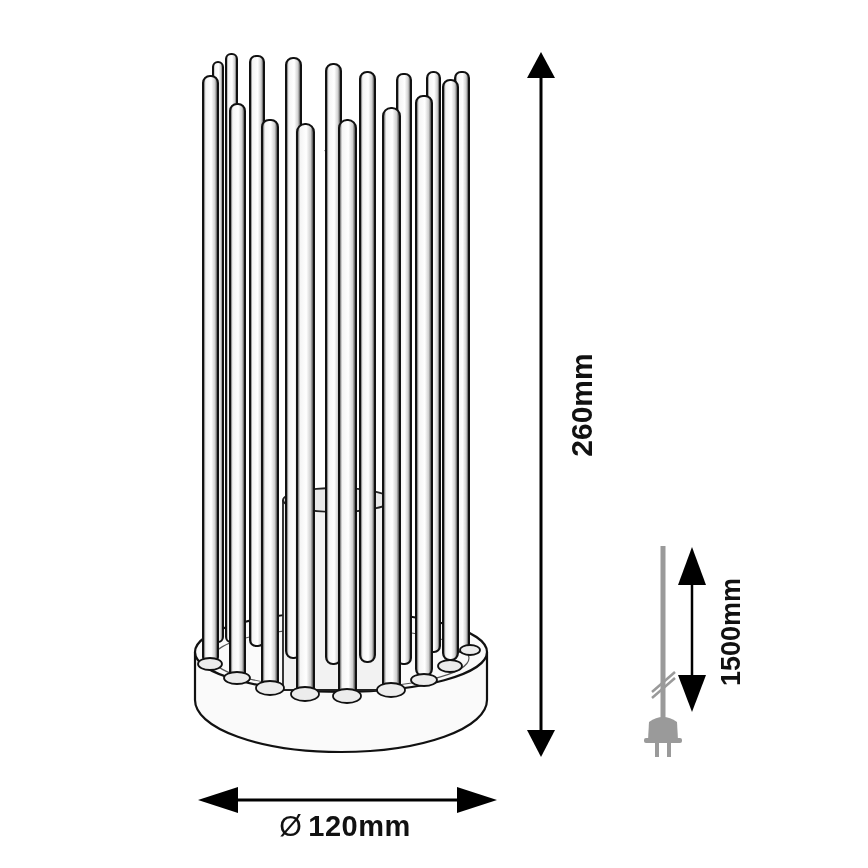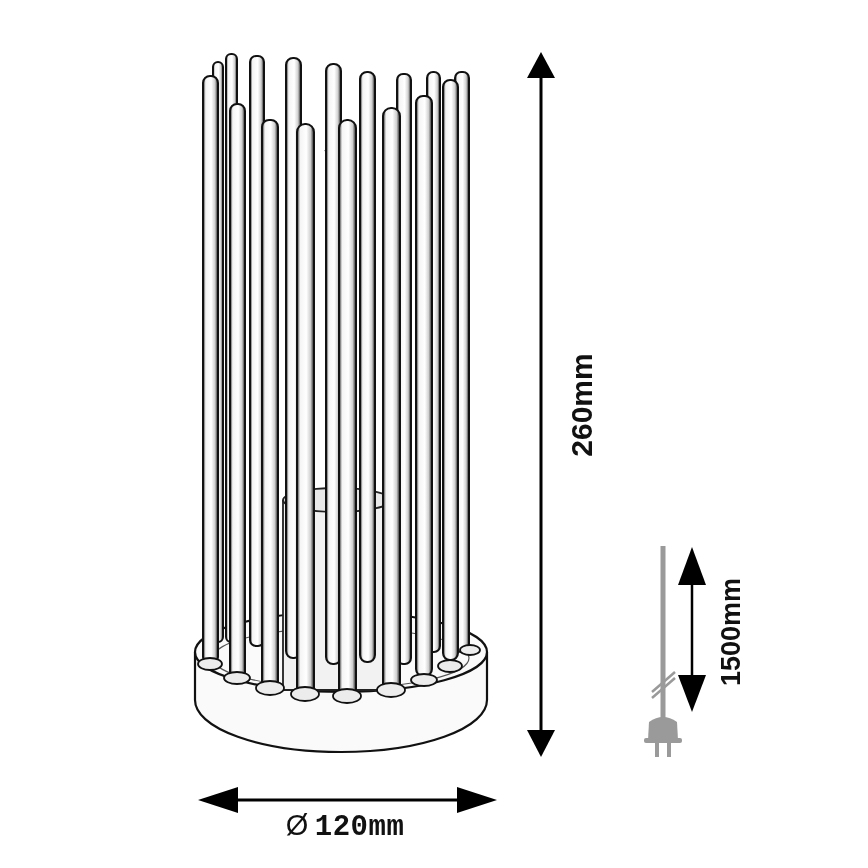--- a/index.html
+++ b/index.html
@@ -3,21 +3,21 @@
   <meta charset="utf-8">
   <style>
     html, body { margin: 0; padding: 0; background: #ffffff; }
     body { width: 868px; height: 868px; position: relative; overflow: hidden; font-family: "Liberation Sans", "DejaVu Sans", sans-serif; }
     #stage { position: absolute; left: 0; top: 0; width: 868px; height: 868px; }
     .dim-label { position: absolute; font-family: "Liberation Sans", "DejaVu Sans", sans-serif; font-weight: 700; color: #111; white-space: nowrap; }
     #label-height { left: 582px; top: 405px; font-size: 30px; transform: translate(-50%, -50%) rotate(-90deg); }
     #label-cable { left: 731px; top: 632px; font-size: 27px; transform: translate(-50%, -50%) rotate(-90deg); }
     #label-diameter { left: 345px; top: 826px; font-size: 29px; transform: translate(-50%, -50%); font-weight: 400; letter-spacing: 0.5px; }
     #label-diameter .sym { font-weight: 400; margin-right: 6px; }
-    #label-diameter .val { font-weight: 700; font-family: Liberation Mono, monospace; }
+    #label-diameter .val { font-weight: 700; }
   </style>
 </head>
 <body>
 
 <svg id="stage" viewBox="0 0 868 868" xmlns="http://www.w3.org/2000/svg">
   <defs>
     <linearGradient id="rodShade" x1="0" x2="1" y1="0" y2="0">
       <stop offset="0" stop-color="#222"></stop>
       <stop offset="0.18" stop-color="#f4f4f4"></stop>
       <stop offset="0.55" stop-color="#ffffff"></stop>

